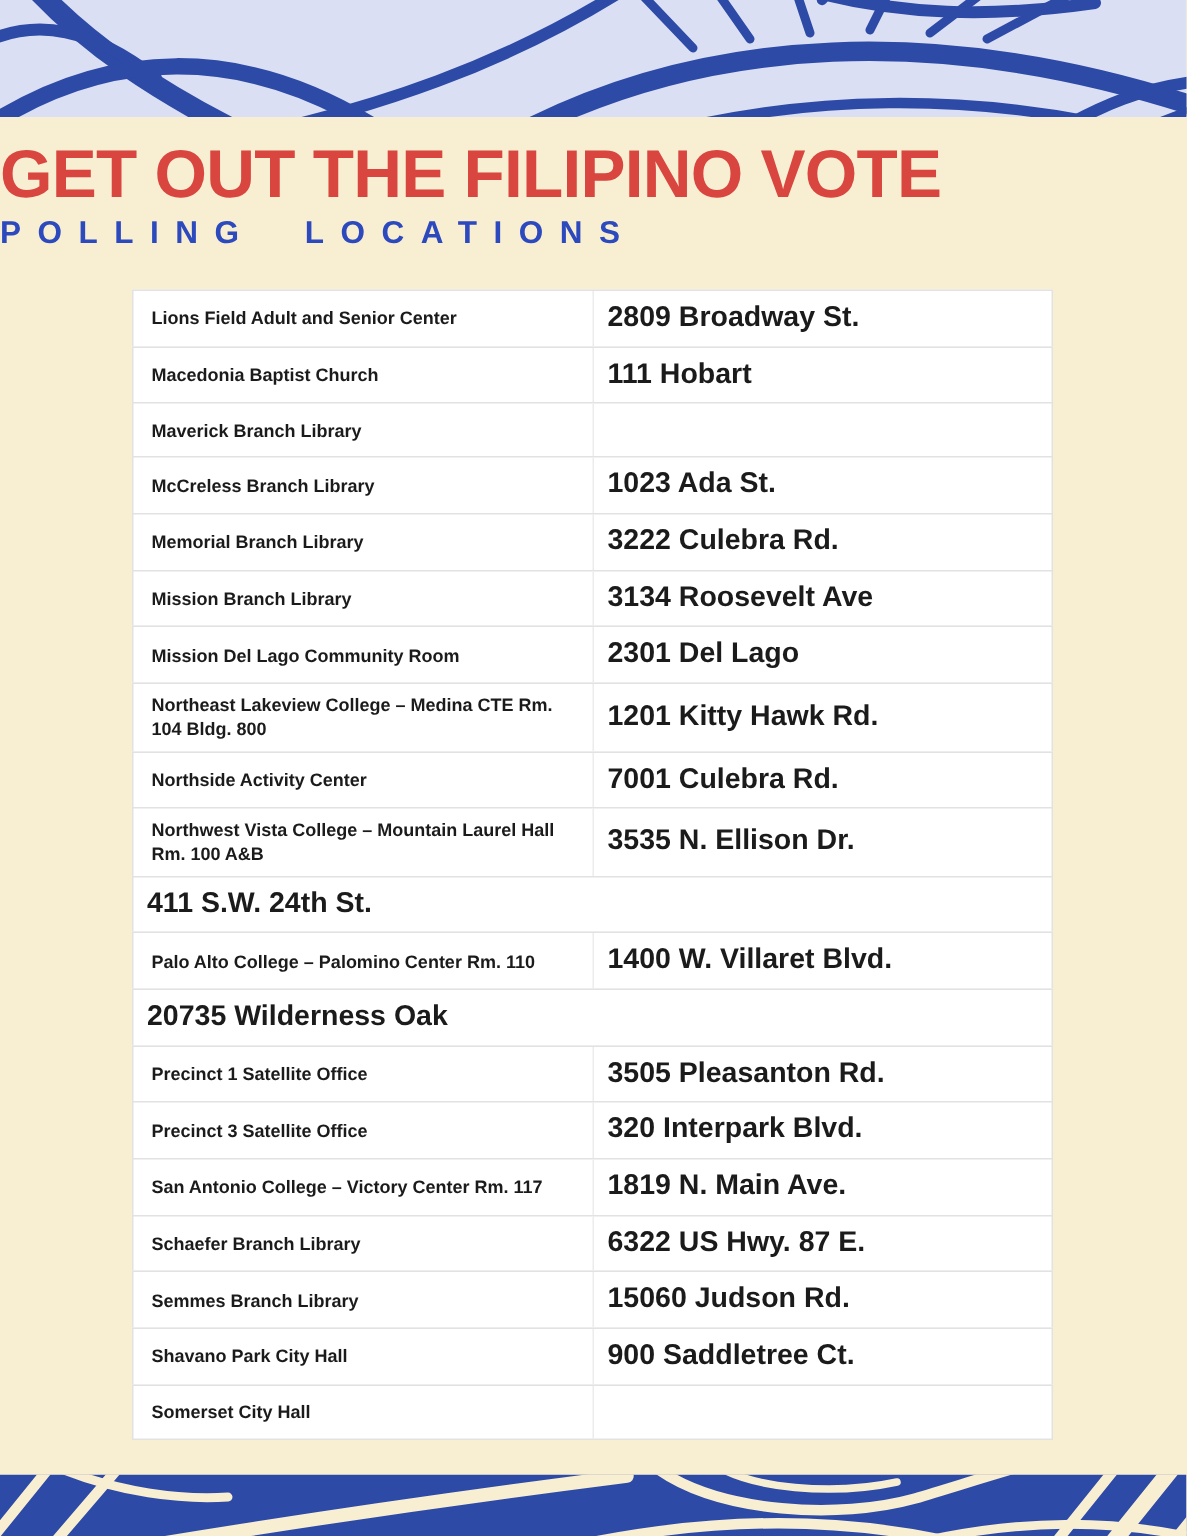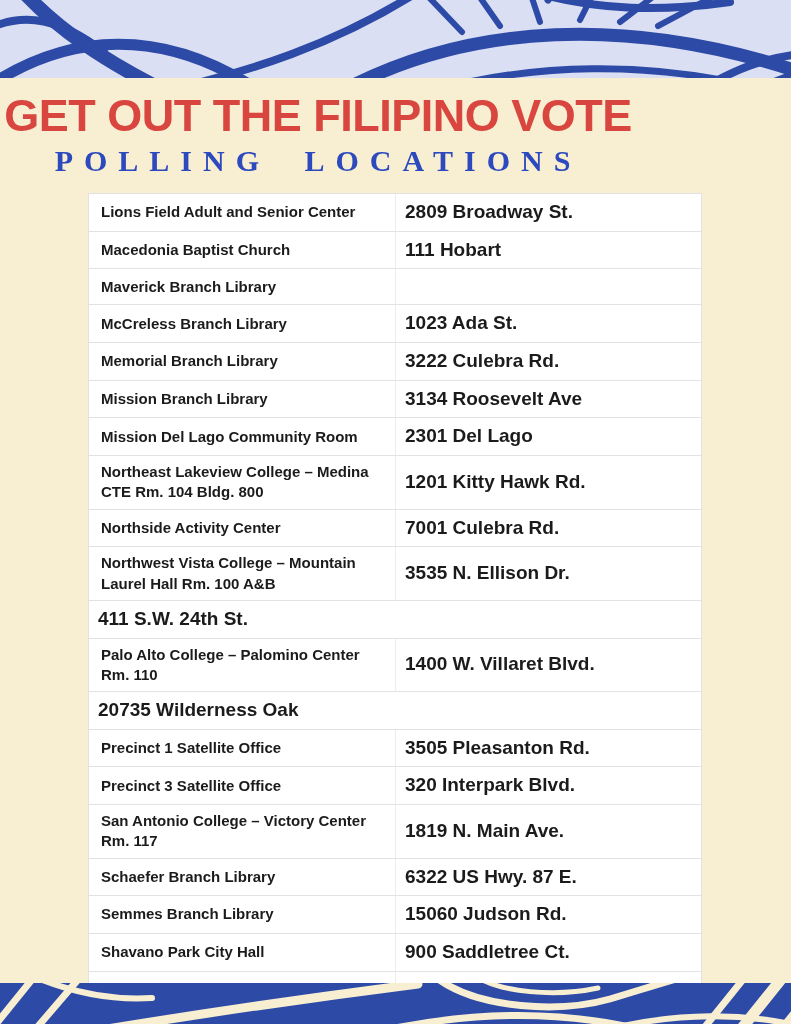--- a/index.html
+++ b/index.html
@@ -18,38 +18,37 @@
     width:791px;height:1024px;
     background:var(--cream);
     font-family:"Liberation Sans", sans-serif;
     overflow:hidden;
   }
   .band{position:absolute;left:0;width:791px;display:block;}
   .band-top{top:0;height:78px;}
   .band-bottom{top:983px;height:41px;}
   .band svg{display:block;width:100%;height:100%;}
 
-  .header{position:absolute;top:92px;left:0;width:636px;text-align:center;}
+  .header{position:absolute;top:92px;left:0;width:636px;text-align:left;}
   .title{
     color:var(--title-red);
     font-size:45px;
     font-weight:800;
     letter-spacing:-0.5px;
     line-height:1.05;
     white-space:nowrap;
   }
   .subtitle{
     margin-top:5px;
     color:var(--subtitle-blue);
-    font-size:30px;
+    font-size:21px;
     font-weight:700;
     letter-spacing:11px;
     word-spacing:16px;
     white-space:nowrap;
-    font-family:Liberation Serif, serif;
   }
 
   .table{
     position:absolute;
     top:194px;left:88px;width:614px;
   }
   .row{
     display:flex;
     align-items:center;
     min-height:37px;
@@ -58,21 +57,21 @@
     margin-top:-1px;
   }
   .cell-location{
     width:307px;
     padding:6px 10px 6px 12px;
     border-right:1px solid #ececec;
     align-self:stretch;
     display:flex;
     align-items:center;
     color:var(--text-dark);
-    font-size:15px;
+    font-size:12px;
     font-weight:700;
     line-height:1.35;
   }
   .cell-address{
     flex:1;
     padding:6px 8px 6px 9px;
     color:var(--text-dark);
     font-size:19px;
     font-weight:700;
     line-height:1.3;

